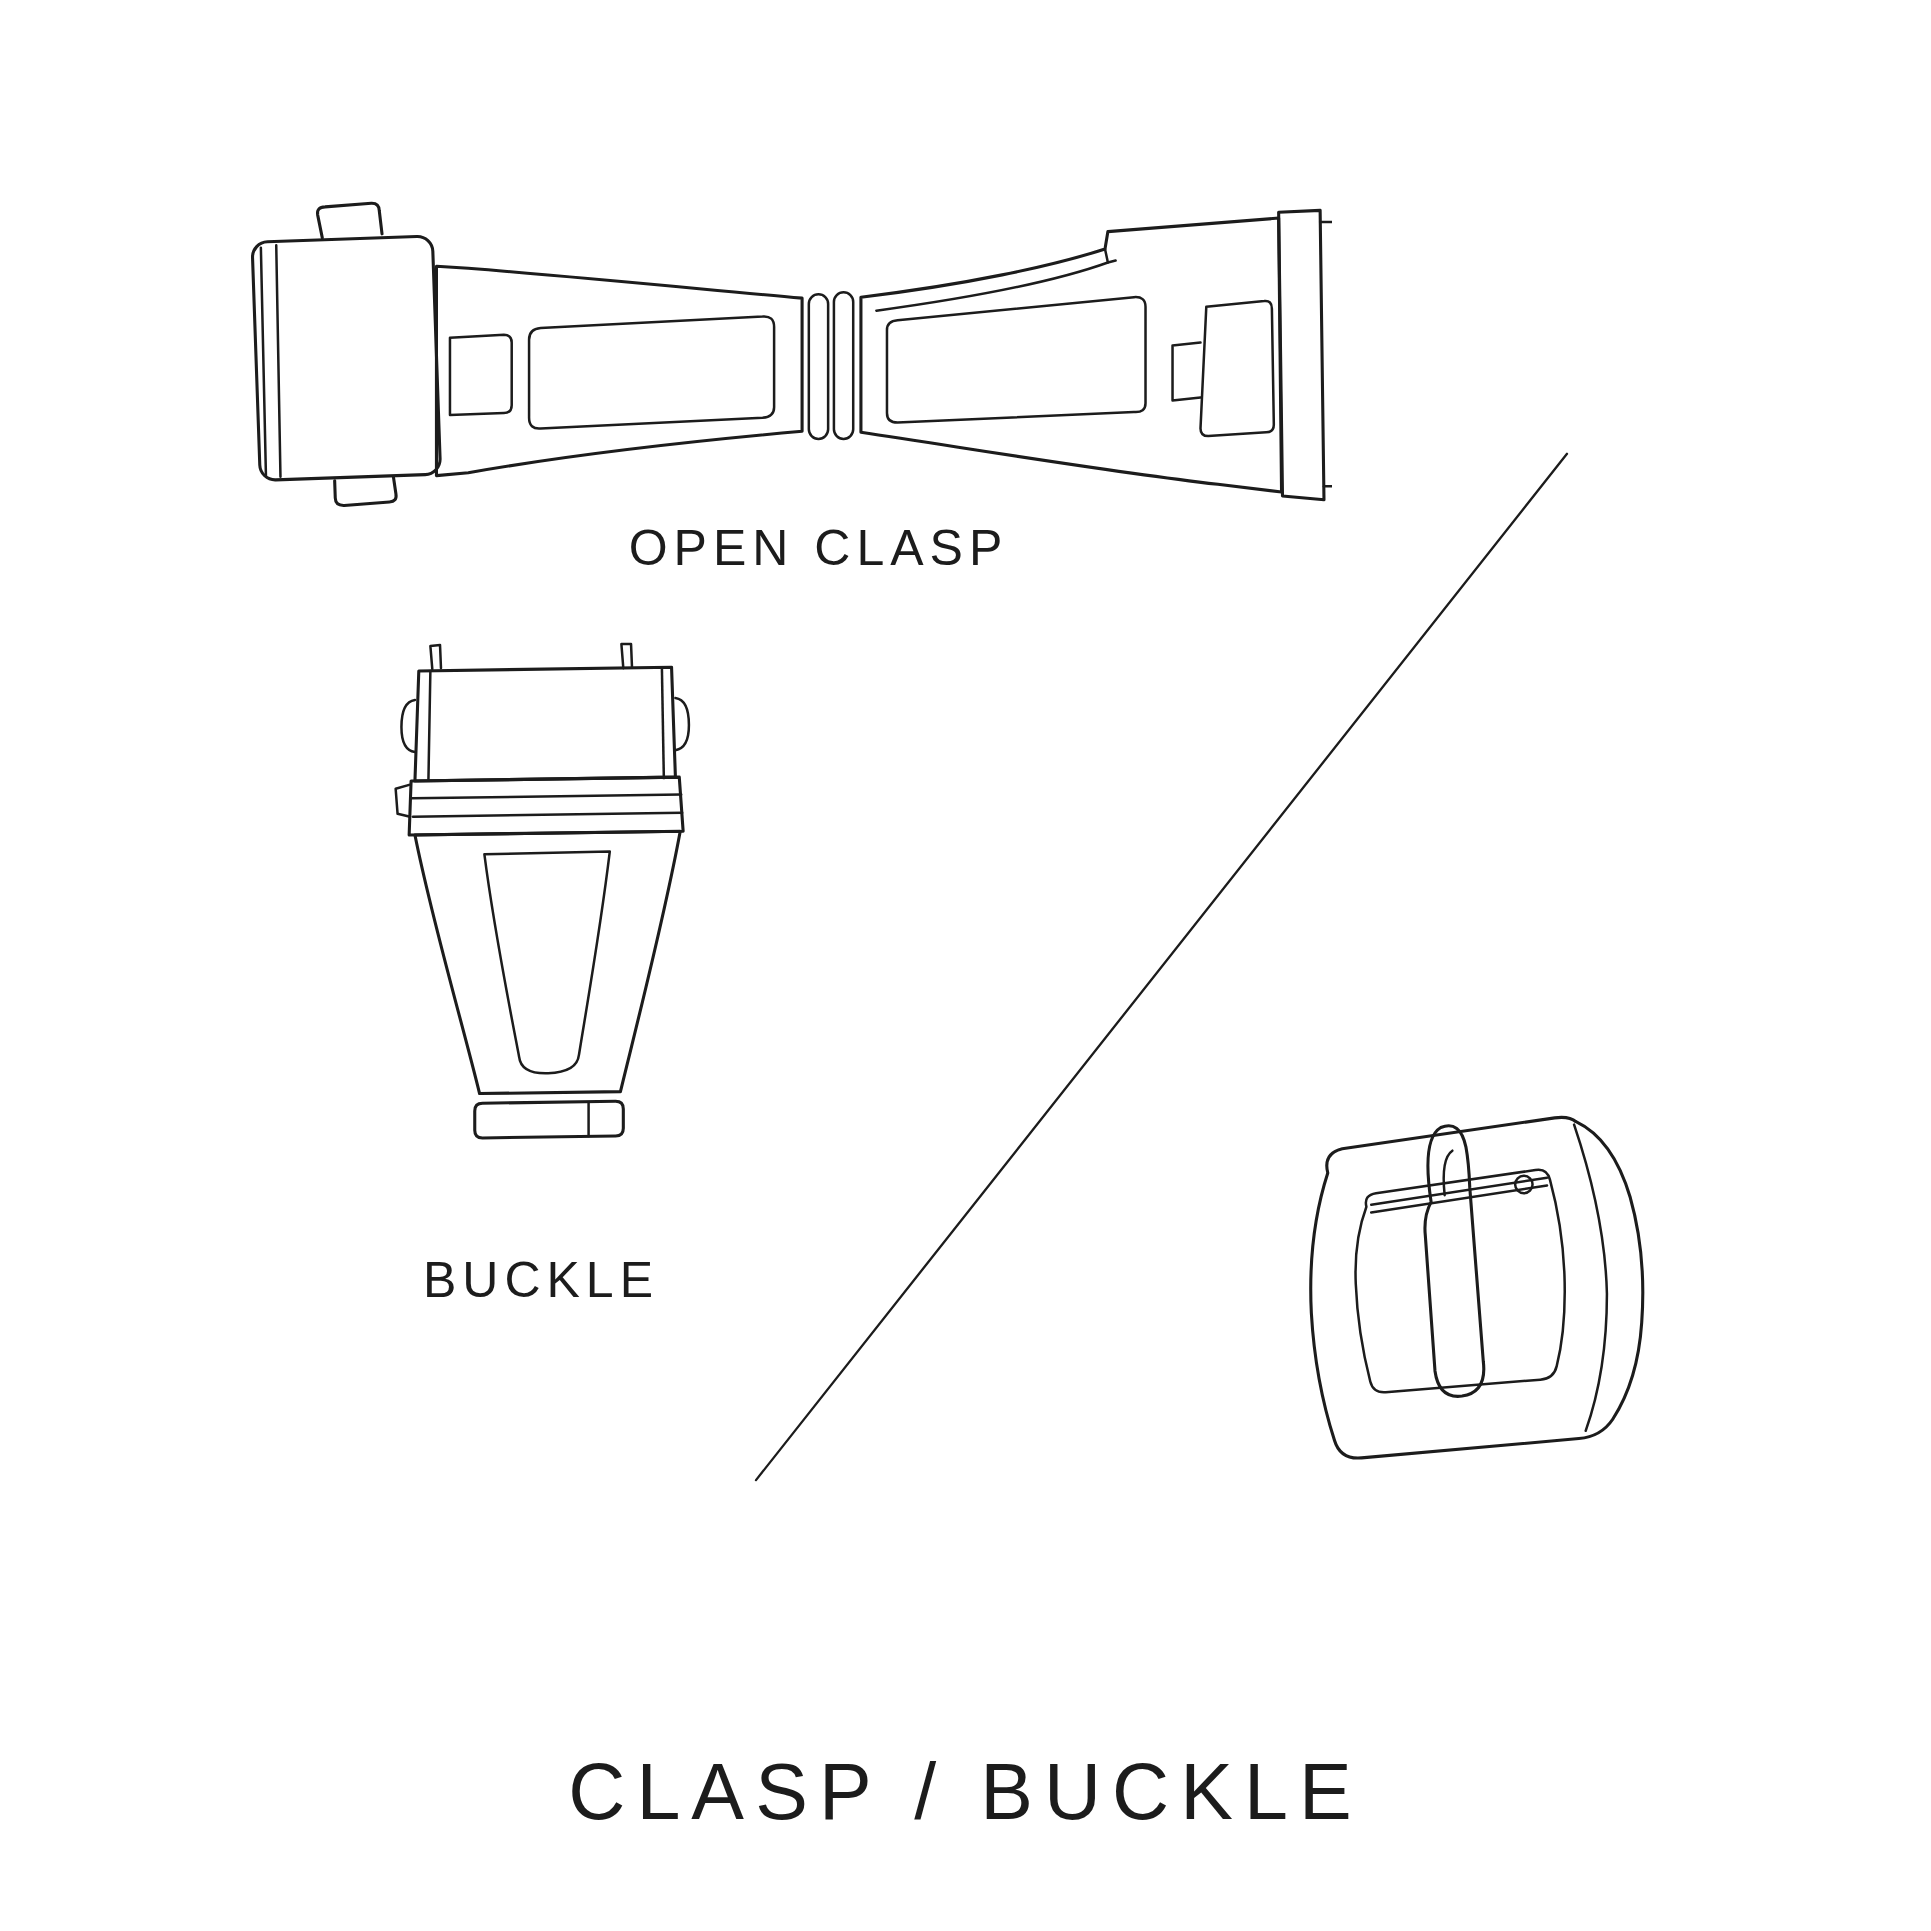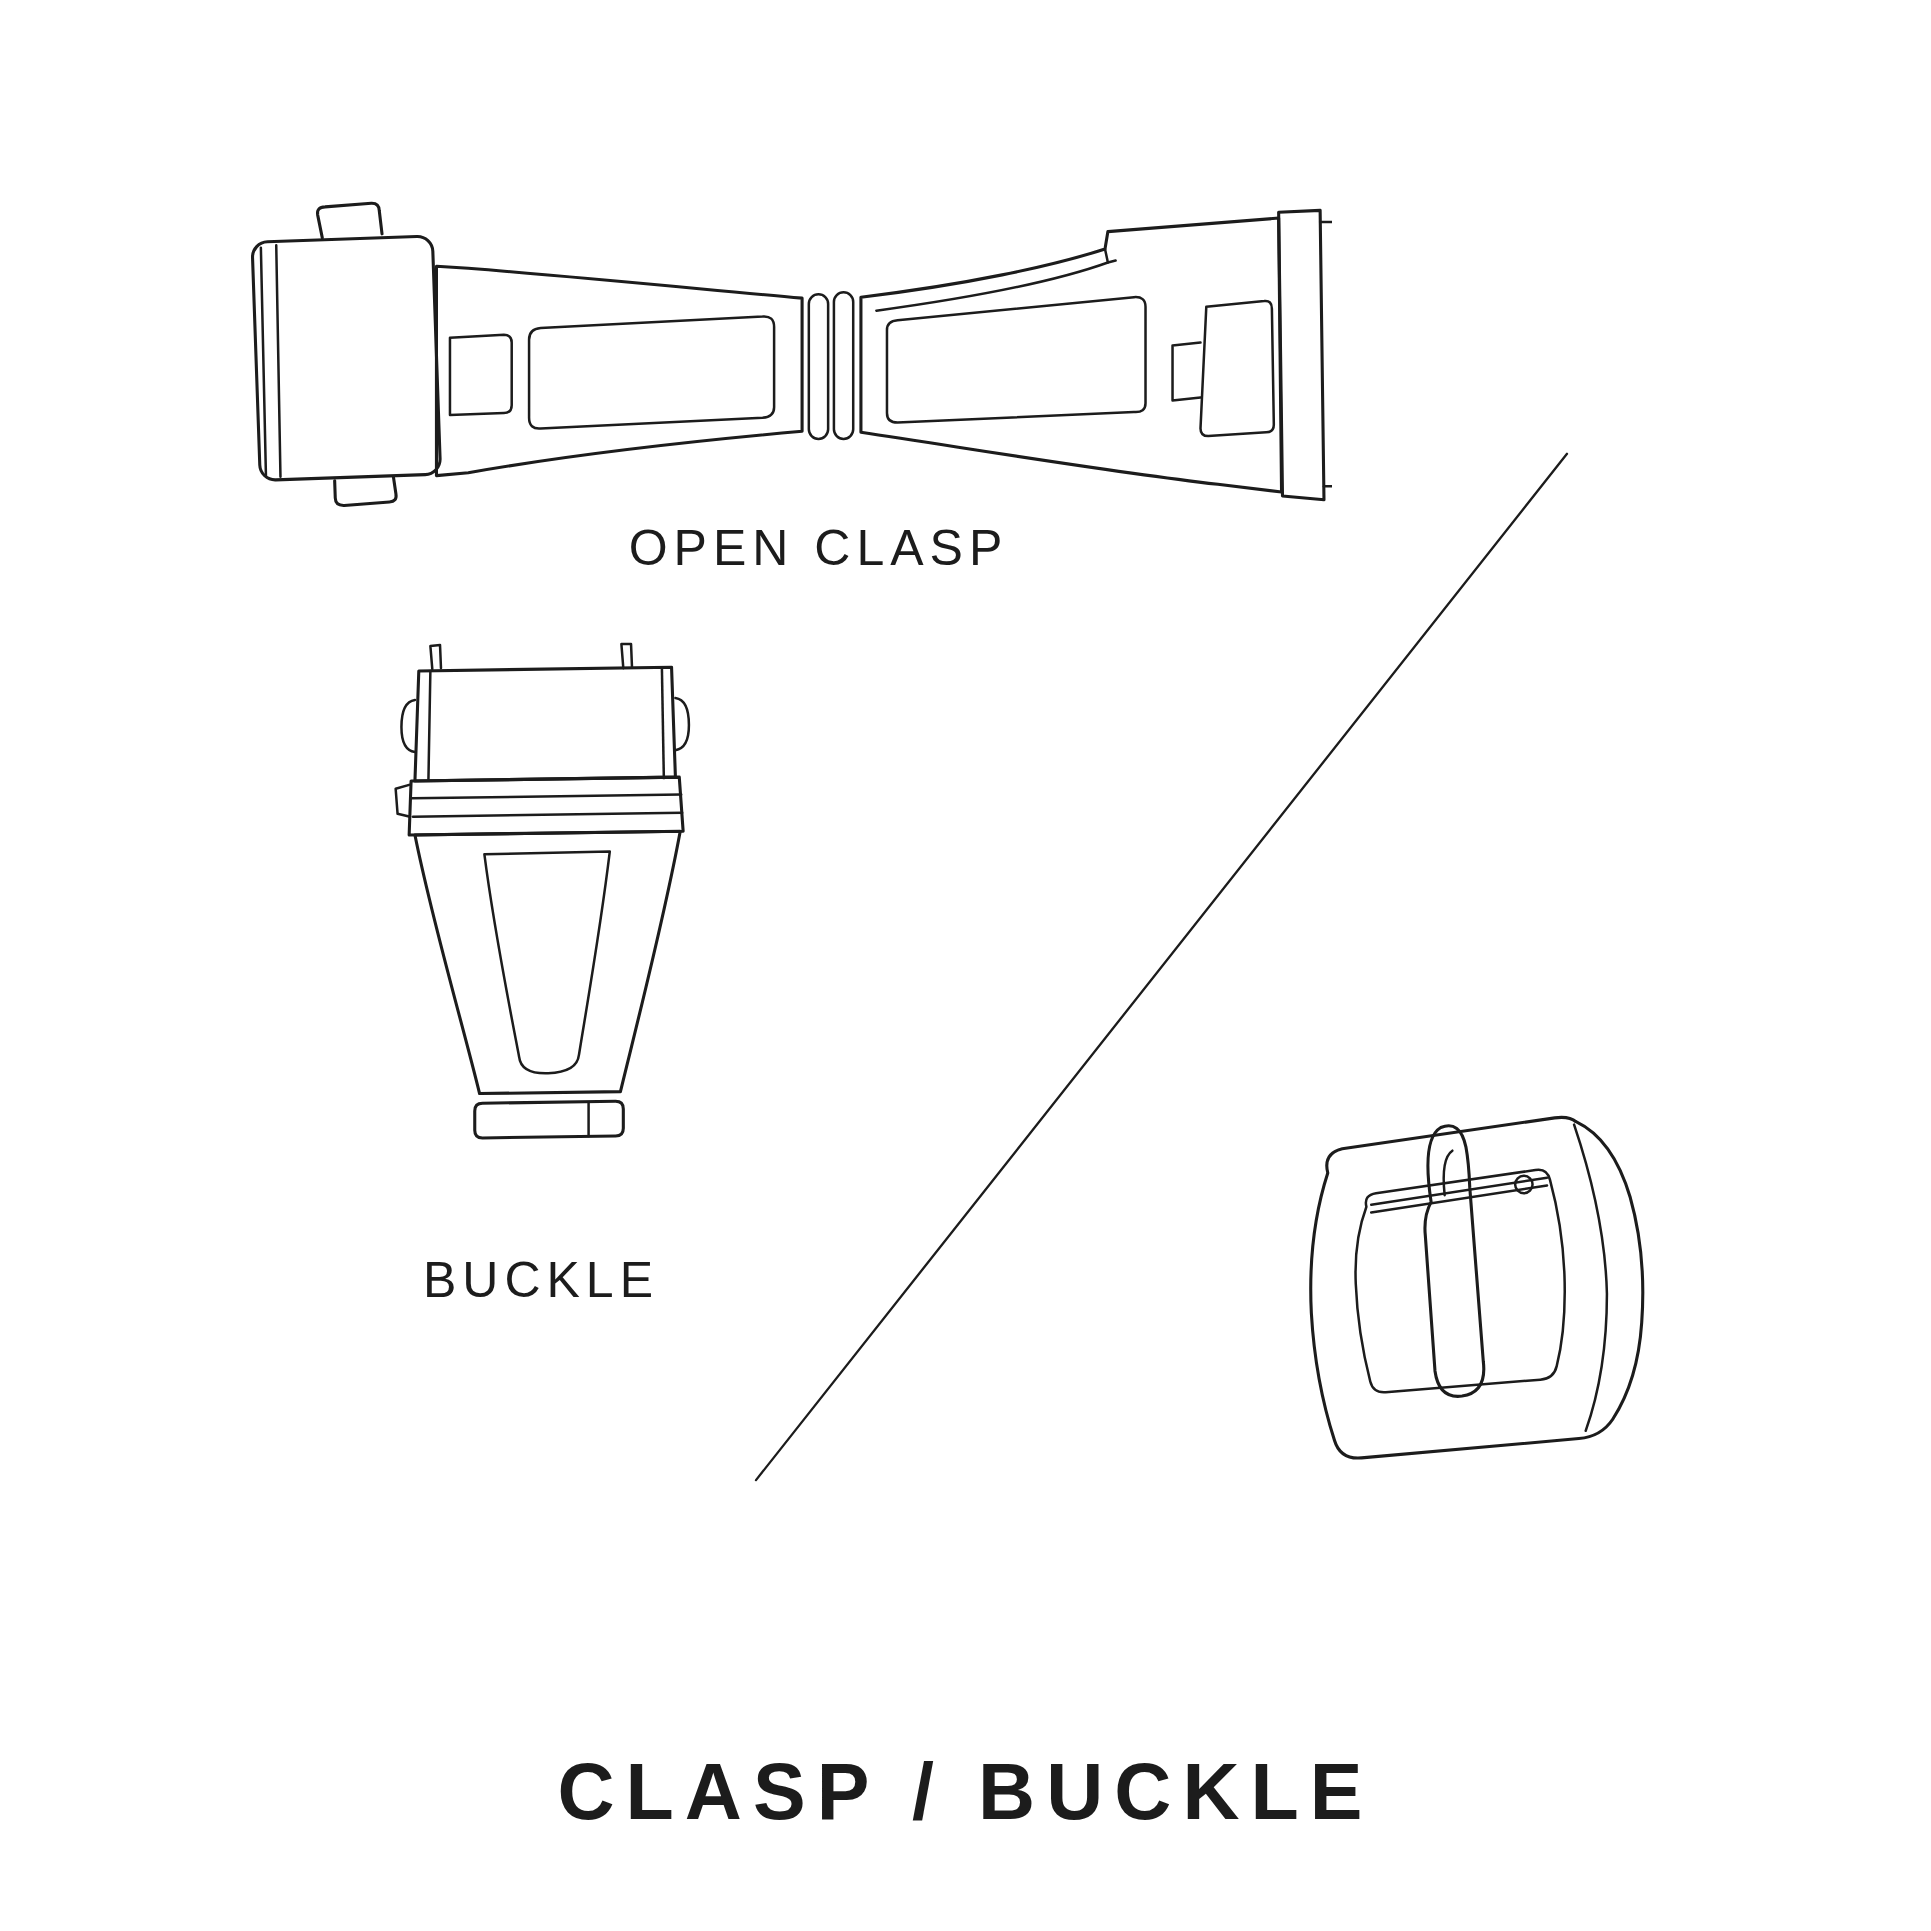--- a/index.html
+++ b/index.html
@@ -33,21 +33,21 @@
     font-weight:400;
     color:var(--color-ink);
     white-space:nowrap;
   }
   .page-title{
     position:absolute;
     left:0; right:0;
     text-align:center;
     font-size:79px;
     letter-spacing:0.14em;
-    font-weight:700;
+    font-weight:400;
     color:var(--color-ink);
     white-space:nowrap;
   }
 </style>
 </head>
 <body>
 
 <div class="canvas">
 
   <svg class="illo" style="left:222px;top:193px;" width="1110" height="328" viewBox="0 0 1150 340" aria-hidden="true">

